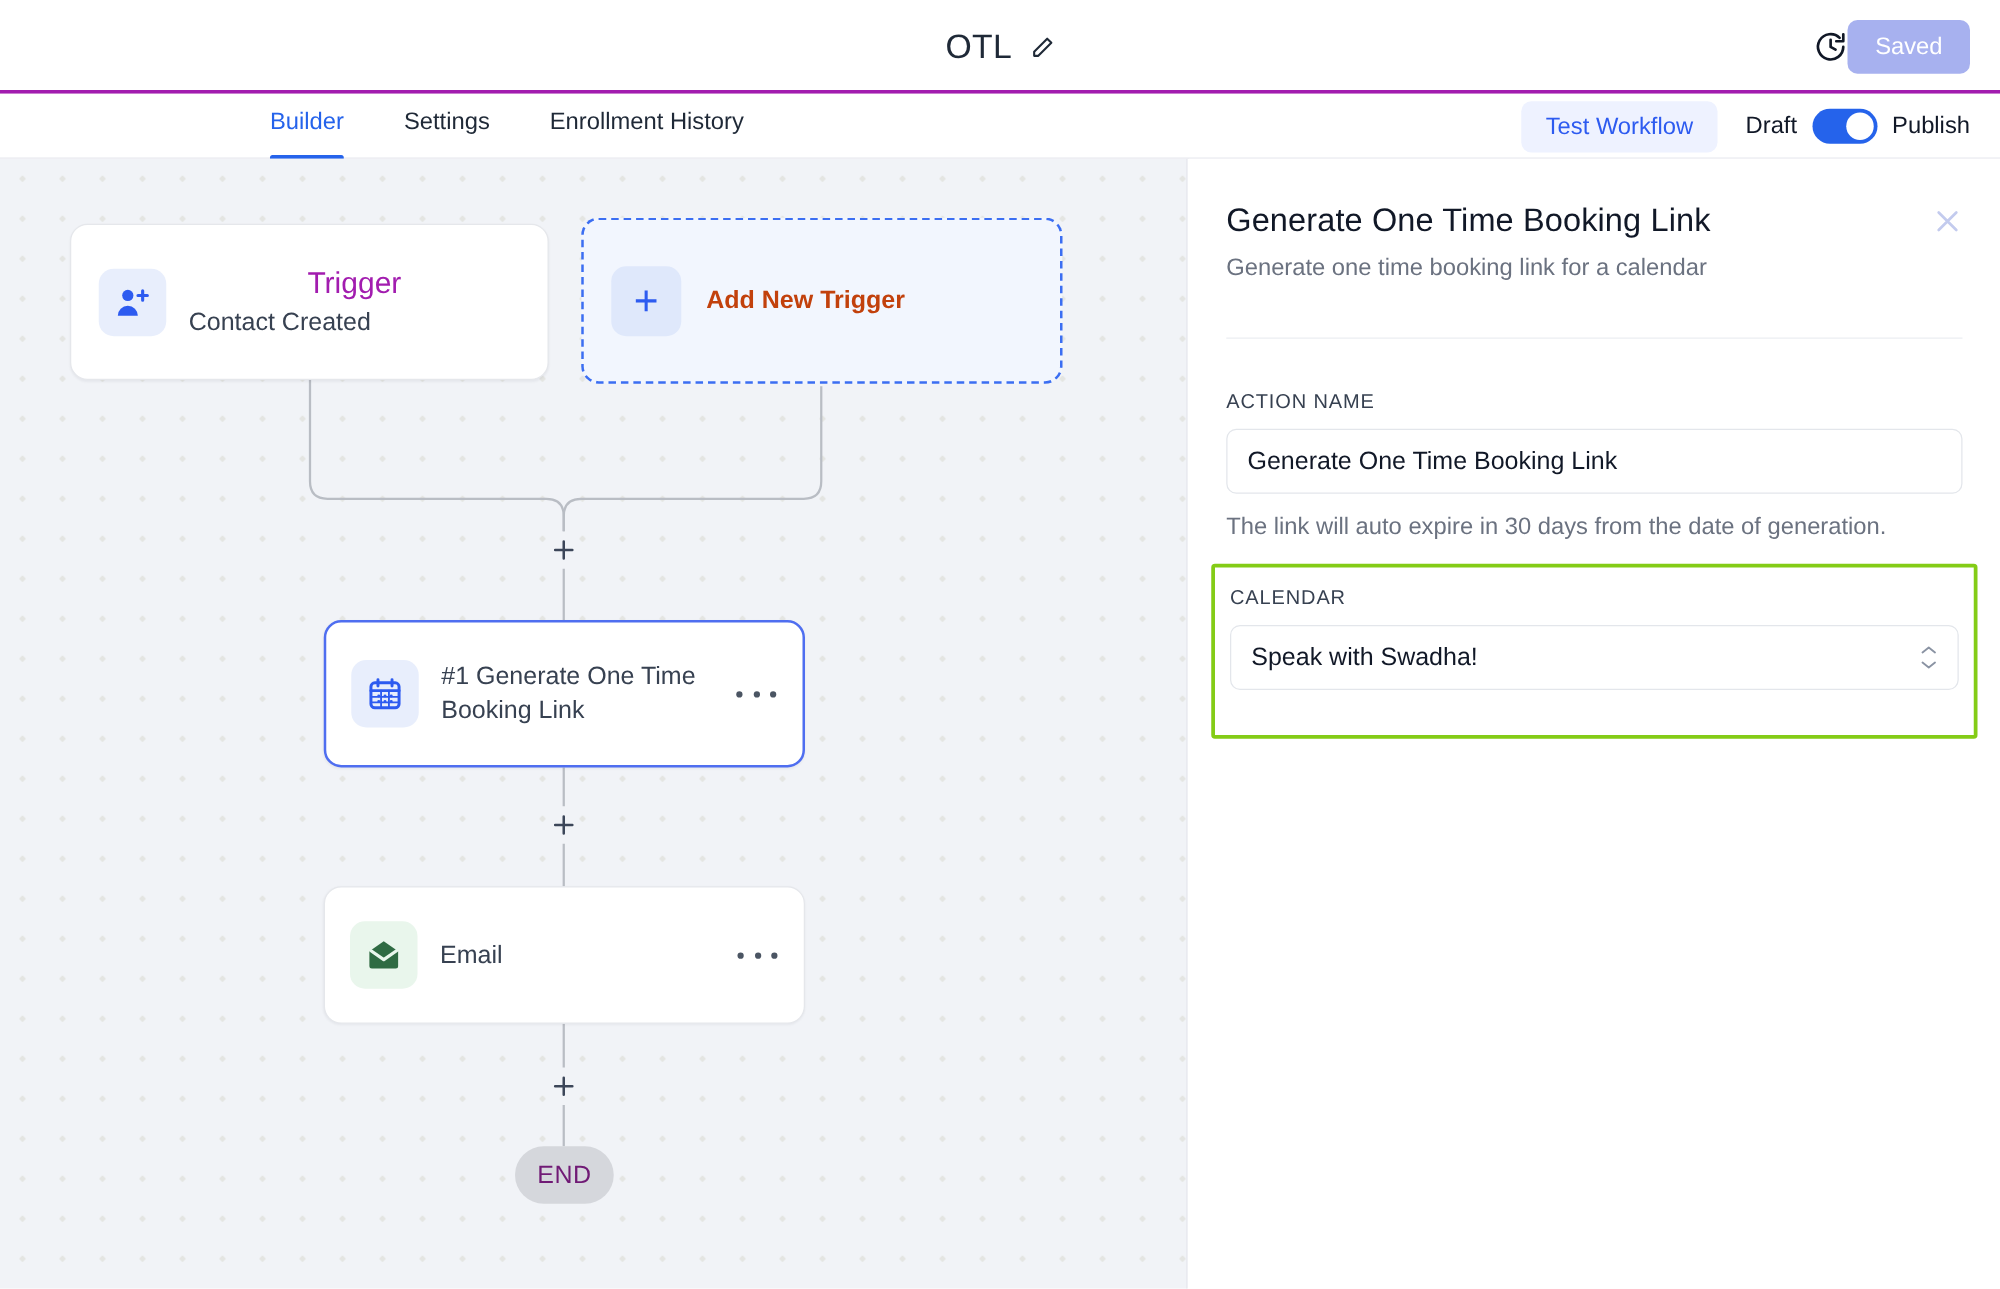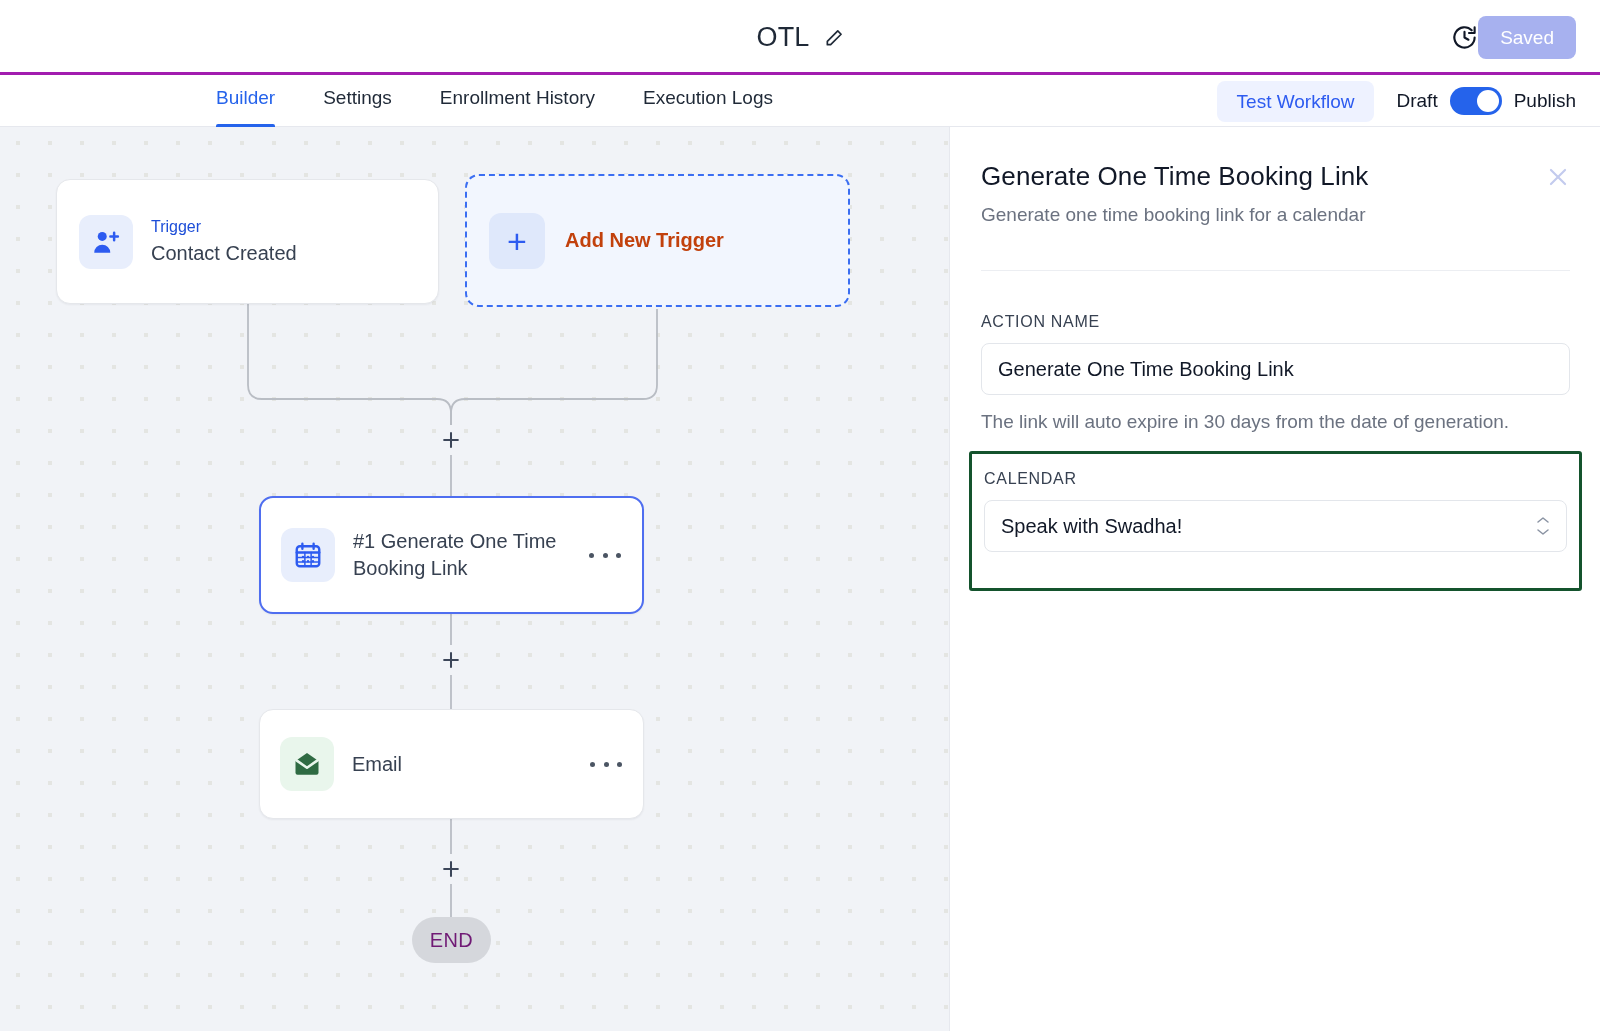--- a/index.html
+++ b/index.html
@@ -96,21 +96,21 @@
 
   .node-icon {
     width: 54px; height: 54px; border-radius: 12px;
     display: flex; align-items: center; justify-content: center; flex: 0 0 auto;
   }
   .icon-blue  { background: #e8eefc; color: #2d5bf0; }
   .icon-green { background: #e9f6ec; color: #2f6b43; }
   .node-icon svg { width: 30px; height: 30px; display: block; }
 
   .node-text { margin-left: 18px; flex: 1 1 auto; min-width: 0; }
-  .trig-kicker { font-size: 16px; color: #1d4ed8; line-height: 1.45; }
+  .trig-kicker { font-size: 24px; color: #a21caf; line-height: 1.45; text-align: center; }
   .trig-sub { font-size: 20px; color: #374151; line-height: 1.45; }
   .node-title { font-size: 20px; color: #374151; line-height: 1.33; }
   .dots-btn {
     flex: 0 0 auto; width: 34px; height: 24px; display: flex; align-items: center;
     justify-content: space-between; background: none; border: none; cursor: pointer;
     padding: 0 1px;
   }
   .dots-btn i { width: 5px; height: 5px; border-radius: 50%; background: #4b5563; display: block; }
 
   .add-trigger {
@@ -162,21 +162,21 @@
   }
   .text-input {
     width: 100%; height: 52px; border: 1px solid #e3e6eb; border-radius: 8px;
     padding: 0 16px; font-size: 20px; color: #111827;
     font-family: "Liberation Sans", sans-serif; background: #fff; outline: none;
   }
   .help-text { margin-top: 16px; font-size: 19px; color: #6b7280; }
 
   .calendar-block {
     margin: 18px -12px 0 -12px; padding: 16px 12px 36px 12px;
-    border: 3px solid #14532d; border-radius: 3px;
+    border: 3px solid #84cc16; border-radius: 3px;
   }
   .select-wrap { position: relative; }
   .select-input {
     width: 100%; height: 52px; border: 1px solid #e3e6eb; border-radius: 8px;
     padding: 0 44px 0 16px; font-size: 20px; color: #111827;
     font-family: "Liberation Sans", sans-serif; background: #fff; outline: none;
   }
   .select-chevrons {
     position: absolute; right: 14px; top: 0; height: 52px; width: 20px;
     display: flex; flex-direction: column; align-items: center; justify-content: center;
@@ -208,21 +208,20 @@
       </span>
       <button class="saved-btn">Saved</button>
     </div>
   </div>
 
   <div class="tabbar">
     <div class="tabs">
       <button class="tab active">Builder</button>
       <button class="tab">Settings</button>
       <button class="tab">Enrollment History</button>
-      <button class="tab">Execution Logs</button>
     </div>
     <div class="tabbar-right">
       <button class="test-wf-btn">Test Workflow</button>
       <div class="toggle-group">
         <span class="toggle-label">Draft</span>
         <button class="switch">
           <span class="knob"></span>
         </button>
         <span class="toggle-label">Publish</span>
       </div>

